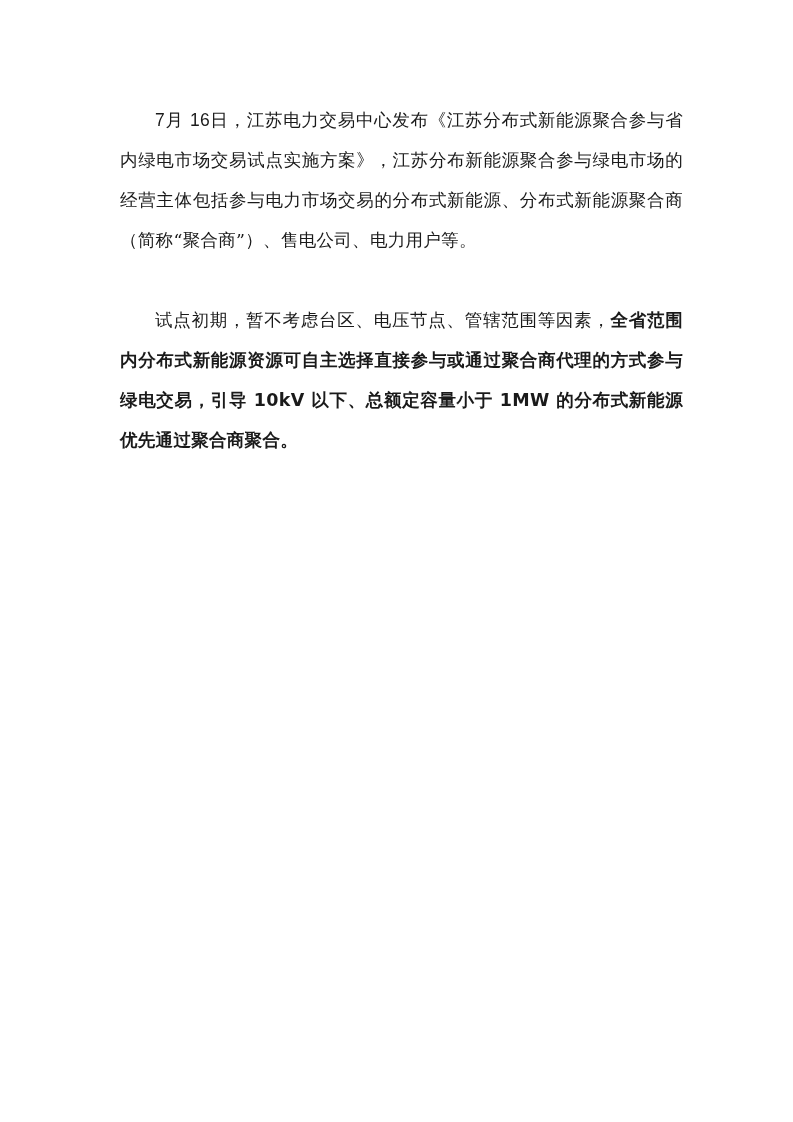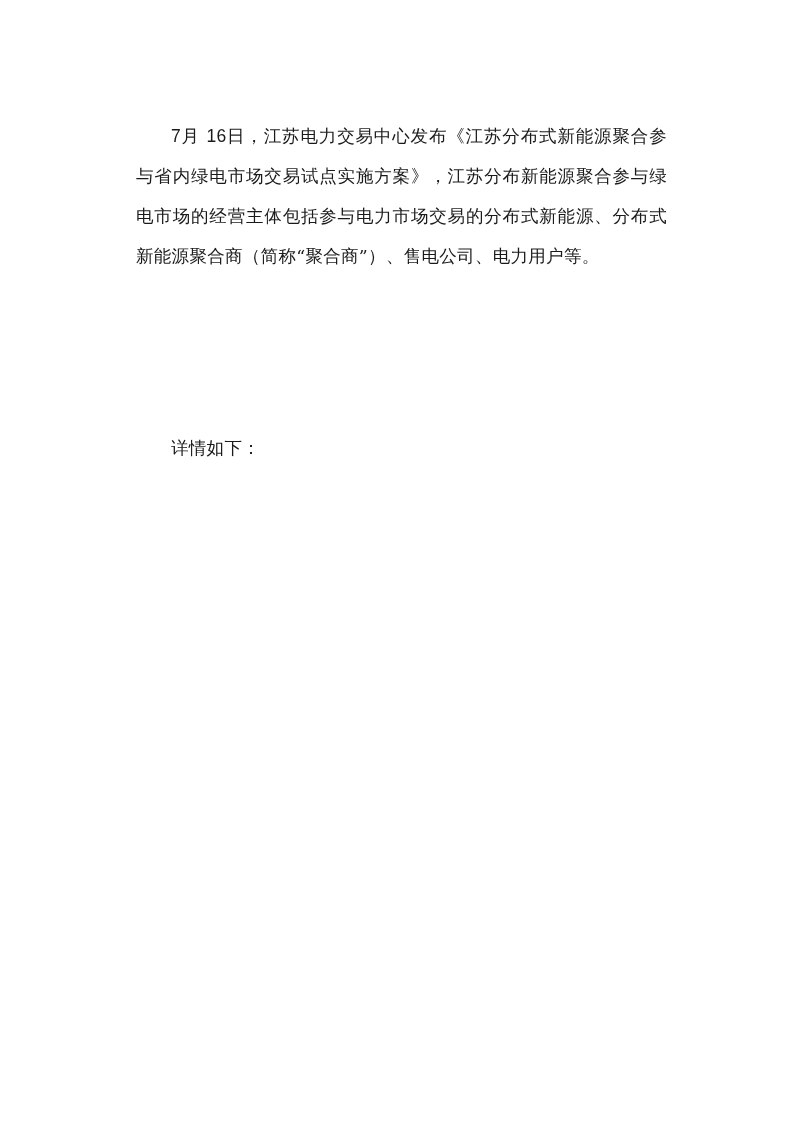--- a/index.html
+++ b/index.html
@@ -3,27 +3,27 @@
 <meta charset="utf-8">
 <style>
   html, body { margin: 0; padding: 0; background: #ffffff; }
   body { width: 793px; height: 1122px; position: relative; overflow: hidden; }
   .page {
     position: absolute; left: 120px; top: 100px; width: 563px;
     font-family: "DejaVu Serif", "Liberation Serif", serif;
     font-size: 17.5px; color: #1a1a1a; line-height: 40px;
     letter-spacing: 0.3px;
   }
-  .para { margin: 16px; text-indent: 35px; text-align: justify; }
+  .para { margin: 0; text-indent: 35px; text-align: justify; }
   .gap { height: 40px; }
   .num { font-family: "Liberation Sans", "DejaVu Sans", sans-serif; }
   .bold { font-weight: bold; font-family: "DejaVu Sans", "Liberation Sans", sans-serif; }
 </style>
 </head>
 <body>
 
 <div class="page">
   <p class="para"><span class="num">7</span><span>月 </span><span class="num">16</span><span>日，</span><span>江苏电力交易中心发布《江苏分布式新能源聚合参与省内绿电市场交易试点实施方案》，江苏分布新能源聚合参与绿电市场的经营主体包括参与电力市场交易的分布式新能源、分布式新能源聚合商（简称“聚合商”）、售电公司、电力用户等。</span></p>
   <div class="gap"></div>
+  <p class="para"><span>试点初期，暂不考虑台区、电压节点、管辖范围等因素，</span><span class="bold">全省范围内分布式新能源资源可自主选择直接参与或通过聚合商代理的方式参与绿电交易，引导 </span><span class="bold">10kV</span><span class="bold"> 以下、总额定容量小于 </span><span class="bold">1MW</span><span class="bold"> 的分布式新能源优先通过聚合商聚合。</span></p>
   <div class="gap"></div>
   <div class="gap"></div>
-  <p class="para"><span>详情如下：</span></p>
 </div>
 
 </body></html>

